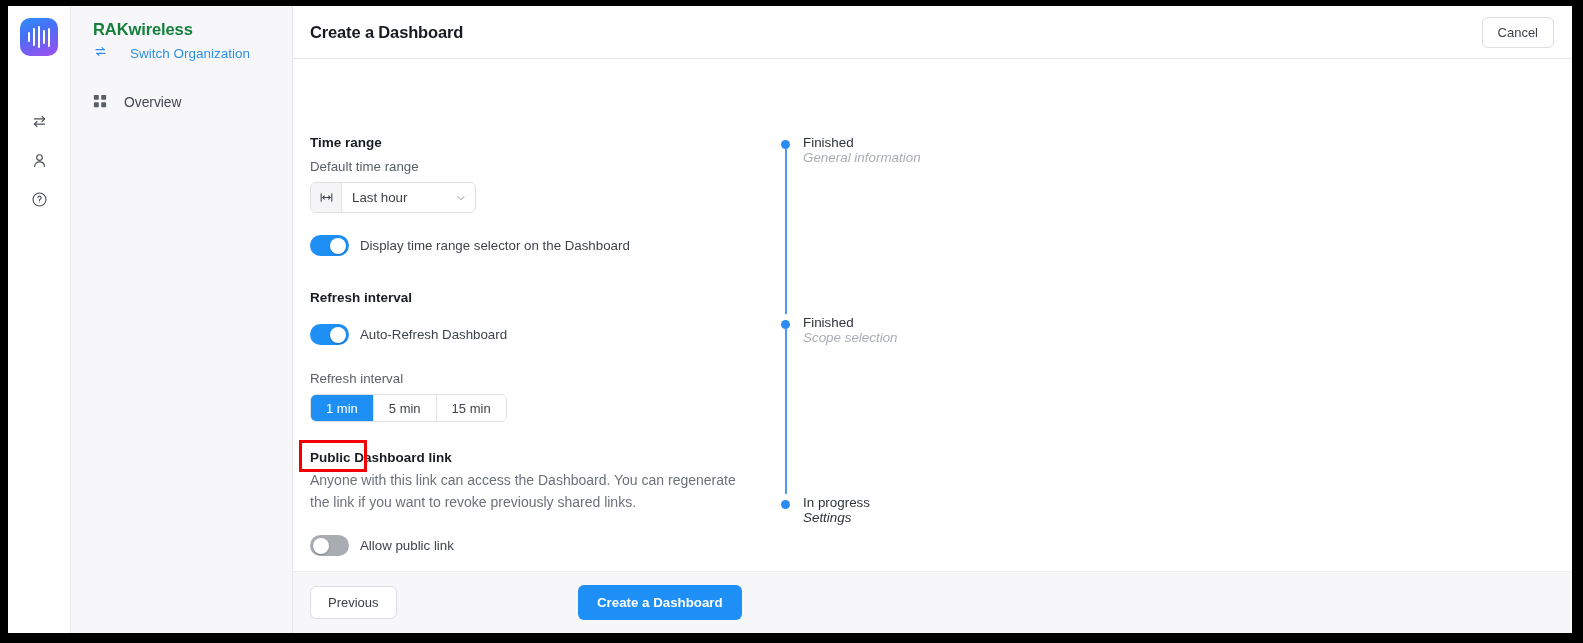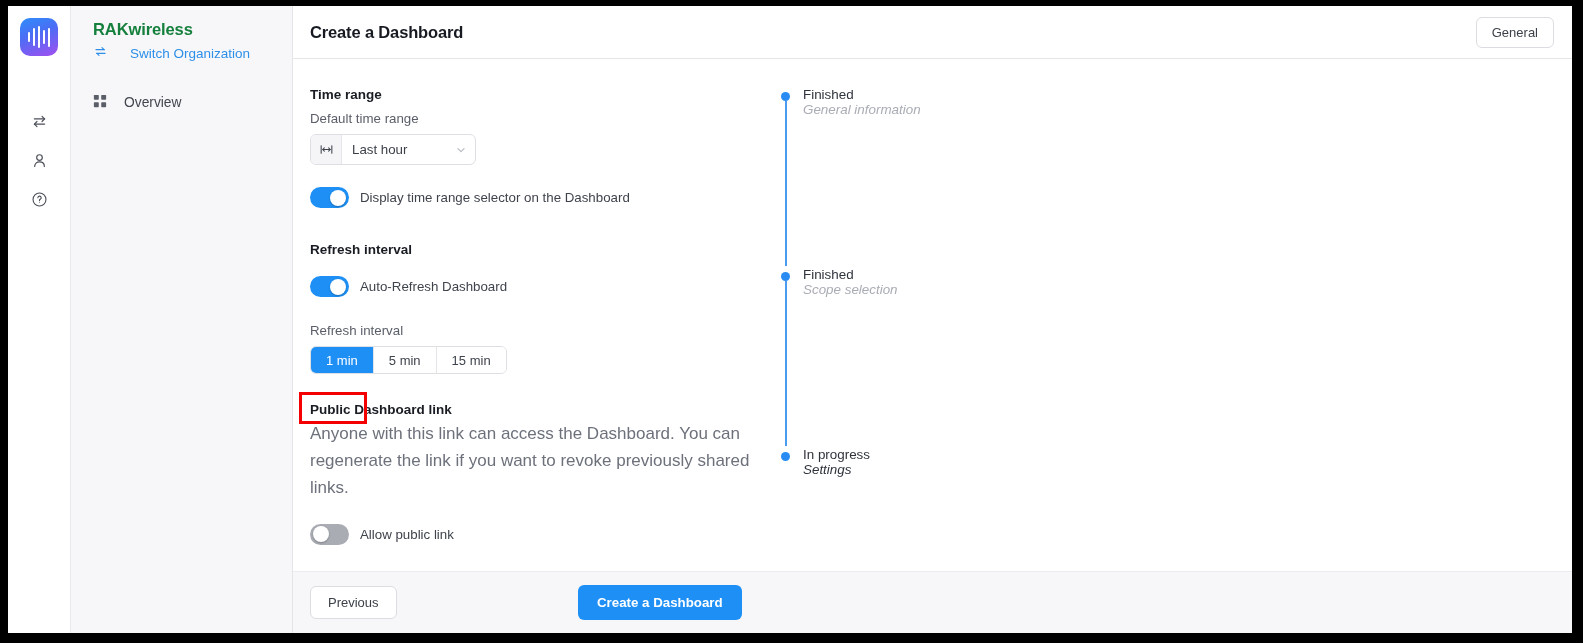--- a/index.html
+++ b/index.html
@@ -90,20 +90,21 @@
     cursor: pointer;
   }
 
   
   .main {
     flex: 1 1 auto;
     display: flex;
     flex-direction: column;
     min-width: 0;
     background: #ffffff;
+    gap: 48px;
   }
   .main-header {
     height: 53px;
     flex: 0 0 53px;
     border-bottom: 1px solid #e6e6ea;
     display: flex;
     align-items: center;
     justify-content: space-between;
     padding: 0 18px 0 17px;
   }
@@ -226,21 +227,21 @@
     border-right: 1px solid #e3e4e8;
     cursor: pointer;
   }
   .seg:last-child { border-right: none; }
   .seg.active {
     background: #1e90f5;
     color: #ffffff;
   }
 
   .body-text {
-    font-size: 17px;
+    font-size: 14px;
     color: #6d717b;
     line-height: 1.58;
     max-width: 443px;
     margin-top: 4px;
   }
 
   
   .anno {
     position: absolute;
     border: 3px solid #f50000;
@@ -377,21 +378,21 @@
         </svg>
       </span>
       <span>Overview</span>
     </div>
   </div>
 
   <div class="main">
 
     <div class="main-header">
       <div class="page-title">Create a Dashboard</div>
-      <button class="btn-cancel">General</button>
+      <button class="btn-cancel">Cancel</button>
     </div>
 
     <div class="main-body">
 
       <div class="form-col">
 
         <div class="section-title">Time range</div>
 
         <div style="margin-top:9px;">
           <div class="field-label">Default time range</div>

